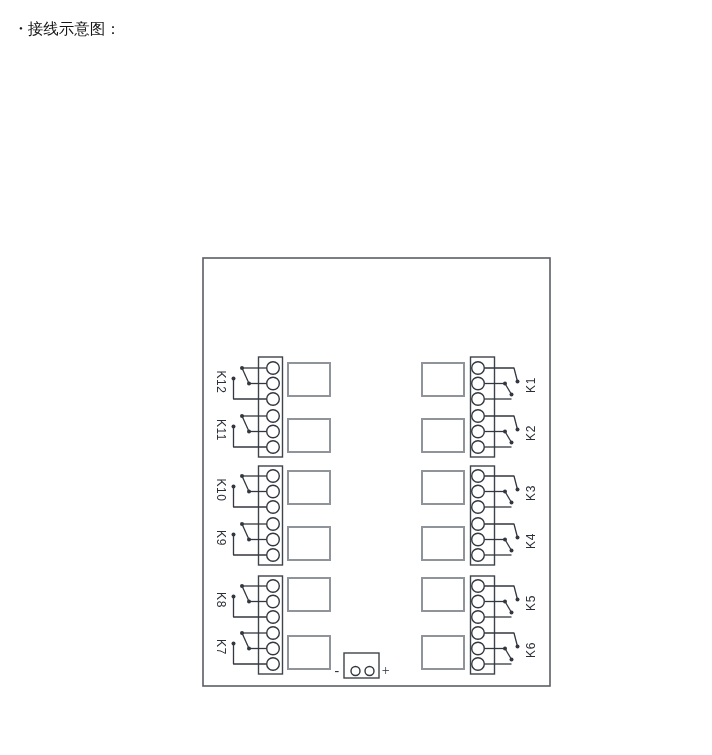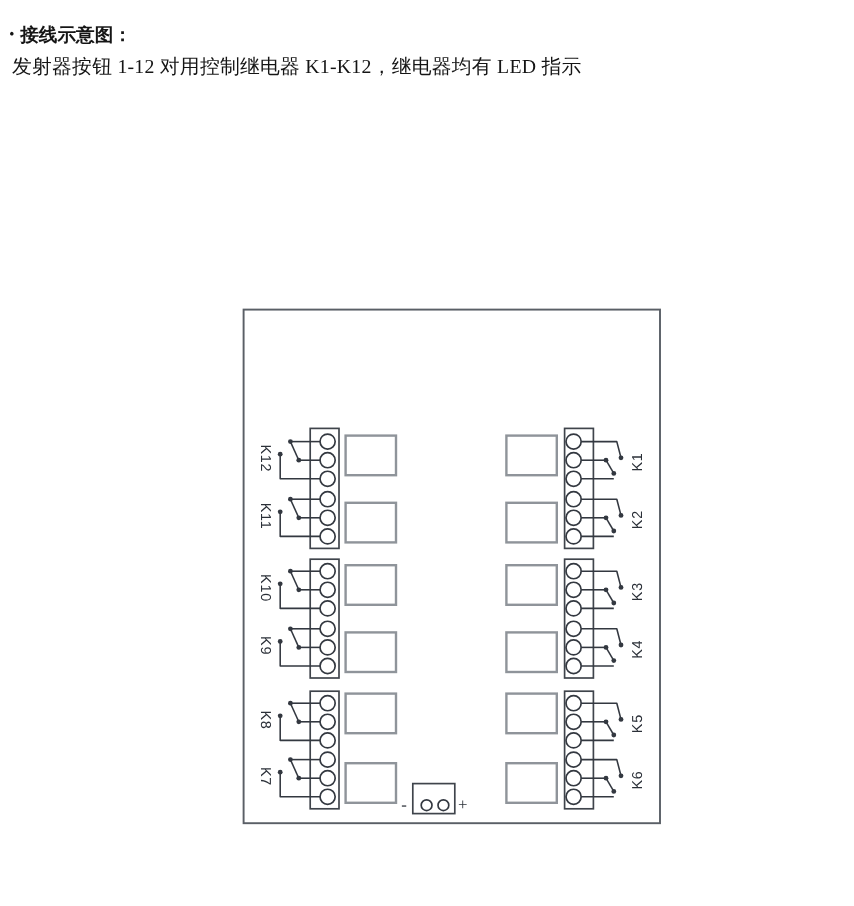--- a/index.html
+++ b/index.html
@@ -1,30 +1,29 @@
 <!DOCTYPE html>
 <html><head>
 <meta charset="utf-8">
 <style>
   html,body{margin:0;padding:0;background:#ffffff;}
   .doc{position:relative;width:712px;height:755px;background:#ffffff;overflow:hidden;
        font-family:"Liberation Serif",serif;color:#151515;}
-  .heading{position:absolute;left:8px;top:19px;font-size:15.5px;font-weight:bold;white-space:nowrap;}
+  .heading{position:absolute;left:19px;top:19px;font-size:15.5px;font-weight:normal;white-space:nowrap;}
   .bullet{font-size:11px;vertical-align:2px;margin-right:5px;}
   .body-line{position:absolute;left:10px;font-size:16.5px;white-space:nowrap;letter-spacing:0.2px;}
   .line1{top:45px;}
   .line2{top:71px;}
   #diagram-svg{position:absolute;left:0;top:0;}
 </style>
 </head>
 <body>
 
 <div class="doc">
   <div class="heading"><span class="bullet">•</span><span>接线示意图：</span></div>
-  <div class="body-line line1">发射器按钮 1-12 对用控制继电器 K1-K12，继电器均有 LED 指示</div>
   <svg id="diagram-svg" width="712" height="755" viewBox="0 0 712 755">
       <rect x="203" y="258" width="347" height="428" fill="none" stroke="#5a5f66" stroke-width="1.6"></rect>
       <rect x="258.5" y="357" width="24" height="100" fill="none" stroke="#3f444b" stroke-width="1.4"></rect>
       <rect x="470.5" y="357" width="24" height="100" fill="none" stroke="#3f444b" stroke-width="1.4"></rect>
       <rect x="258.5" y="466" width="24" height="99" fill="none" stroke="#3f444b" stroke-width="1.4"></rect>
       <rect x="470.5" y="466" width="24" height="99" fill="none" stroke="#3f444b" stroke-width="1.4"></rect>
       <rect x="258.5" y="576" width="24" height="98" fill="none" stroke="#3f444b" stroke-width="1.4"></rect>
       <rect x="470.5" y="576" width="24" height="98" fill="none" stroke="#3f444b" stroke-width="1.4"></rect>
       <rect x="288" y="363" width="42" height="33" fill="none" stroke="#8f949a" stroke-width="2"></rect>
       <rect x="422" y="363" width="42" height="33" fill="none" stroke="#8f949a" stroke-width="2"></rect>

